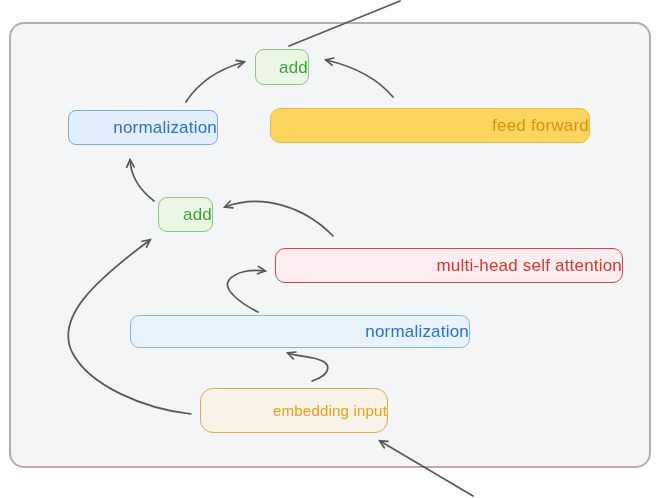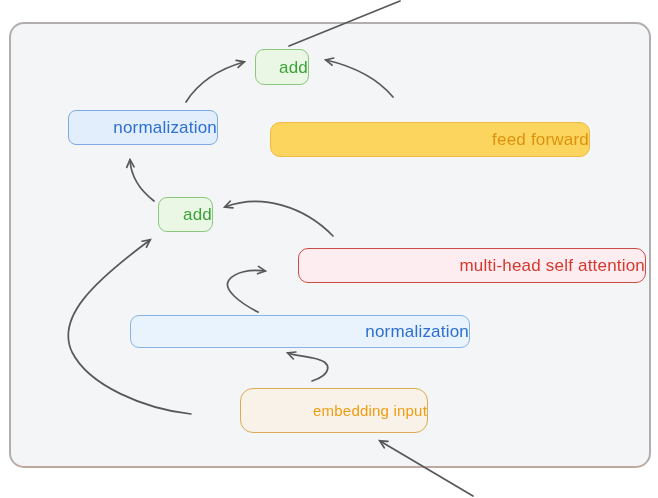--- a/index.html
+++ b/index.html
@@ -30,25 +30,25 @@
   .node span{display:block; line-height:1;}
   .green{background:var(--green-fill); border:1.5px solid var(--green-border); color:var(--green-text);}
   .blue{background:var(--blue-fill); border:1.5px solid var(--blue-border); color:var(--blue-text);}
   .blue2{background:var(--blue2-fill); border:1.5px solid var(--blue2-border); color:var(--blue-text);}
   .yellow{background:var(--yellow-fill); border:1.5px solid var(--yellow-border); color:var(--yellow-text);}
   .red{background:var(--red-fill); border:1.5px solid var(--red-border); color:var(--red-text);}
   .orange{background:var(--orange-fill); border:1.5px solid var(--orange-border); color:var(--orange-text);}
 
   .n-add-top{left:255px; top:49px; width:54px; height:36px; border-radius:9px; font-size:17px;}
   .n-norm-top{left:68px; top:110px; width:150px; height:35px; border-radius:8px; font-size:17px;}
-  .n-ff{left:270px; top:108px; width:320px; height:35px; border-radius:10px; font-size:17px;margin-top:14px;}
+  .n-ff{left:270px; top:108px; width:320px; height:35px; border-radius:10px; font-size:17px;}
   .n-add-mid{left:158px; top:197px; width:55px; height:35px; border-radius:9px; font-size:17px;}
-  .n-mhsa{left:275px; top:248px; width:348px; height:35px; border-radius:10px; font-size:17px;margin-left:23px;}
+  .n-mhsa{left:275px; top:248px; width:348px; height:35px; border-radius:10px; font-size:17px;}
   .n-norm-bot{left:130px; top:315px; width:340px; height:33px; border-radius:9px; font-size:17px;}
-  .n-embed{left:200px; top:388px; width:188px; height:45px; border-radius:13px; font-size:15px;margin-left:40px;}
+  .n-embed{left:200px; top:388px; width:188px; height:45px; border-radius:13px; font-size:15px;}
 
   .overlay{position:absolute; left:0; top:0; width:658px; height:498px; pointer-events:none;}
   .overlay path, .overlay line{stroke:var(--arrow); stroke-width:1.7; fill:none; stroke-linecap:round;}
 </style>
 </head>
 <body>
 
 <div class="stage">
 
   <div class="frame"></div>

